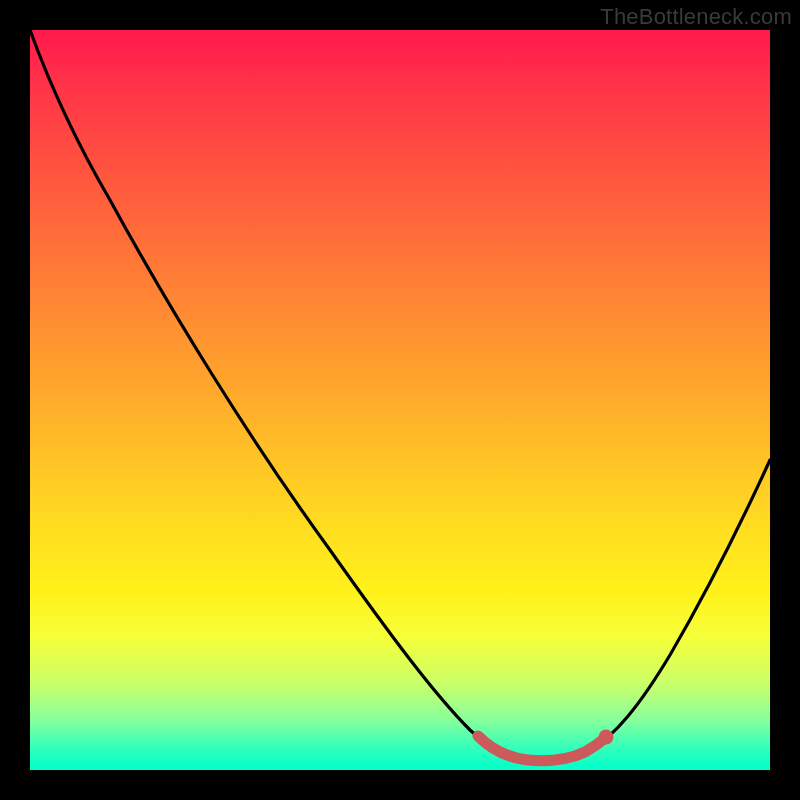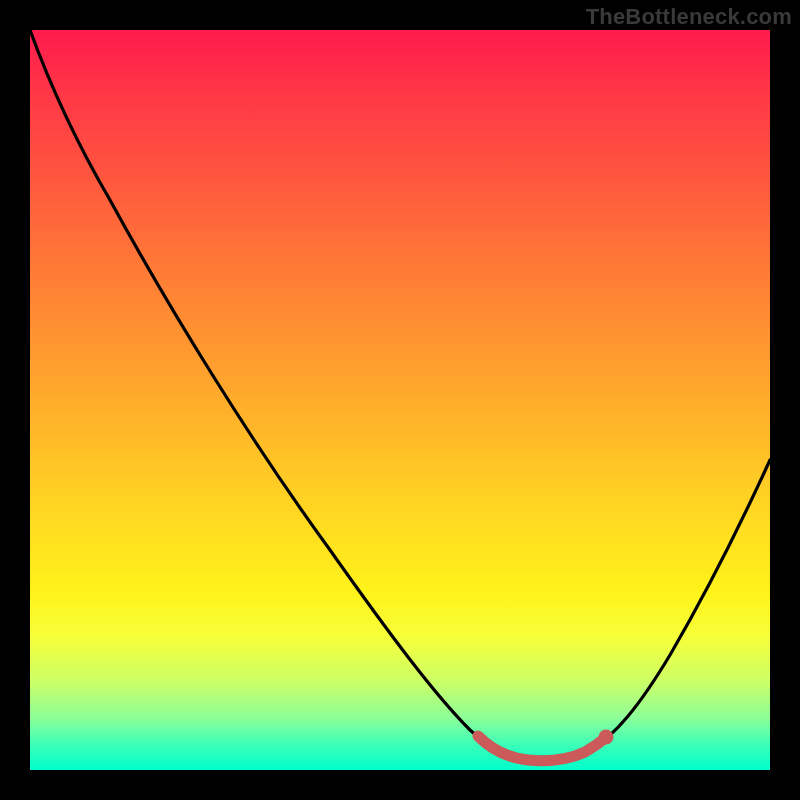--- a/index.html
+++ b/index.html
@@ -41,21 +41,21 @@
       #33ffbb 97%,
       #00ffcc 100%
     );
   }
   .watermark {
     position: absolute;
     top: 4px;
     right: 8px;
     color: #3a3a3a;
     font-size: 22px;
-    font-weight: 700;
+    font-weight: 400;
     letter-spacing: 0.2px;
     pointer-events: none;
   }
   svg.curve {
     position: absolute;
     left: 0;
     top: 0;
     width: 740px;
     height: 740px;
     overflow: visible;

